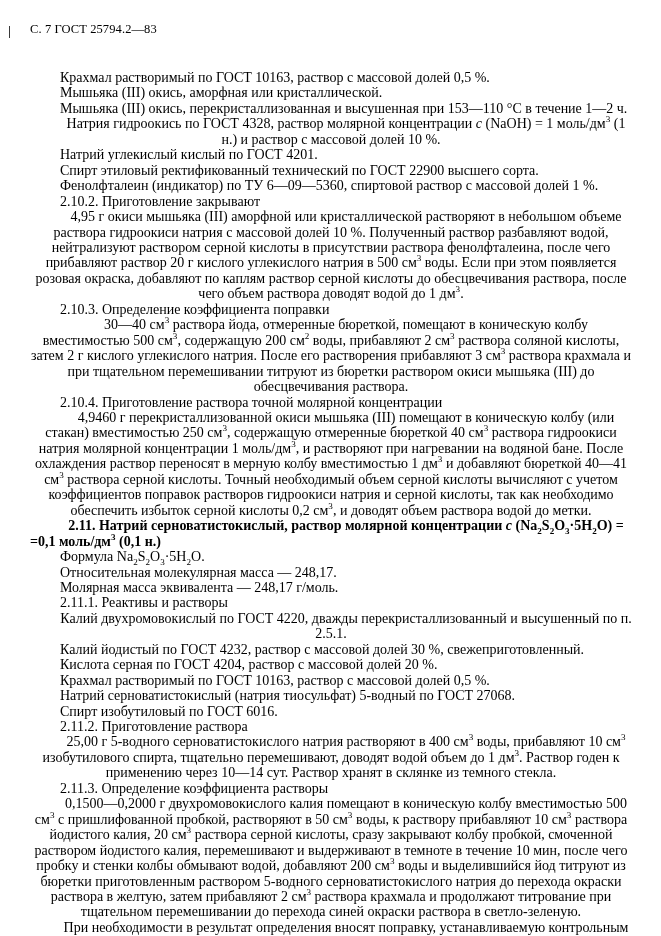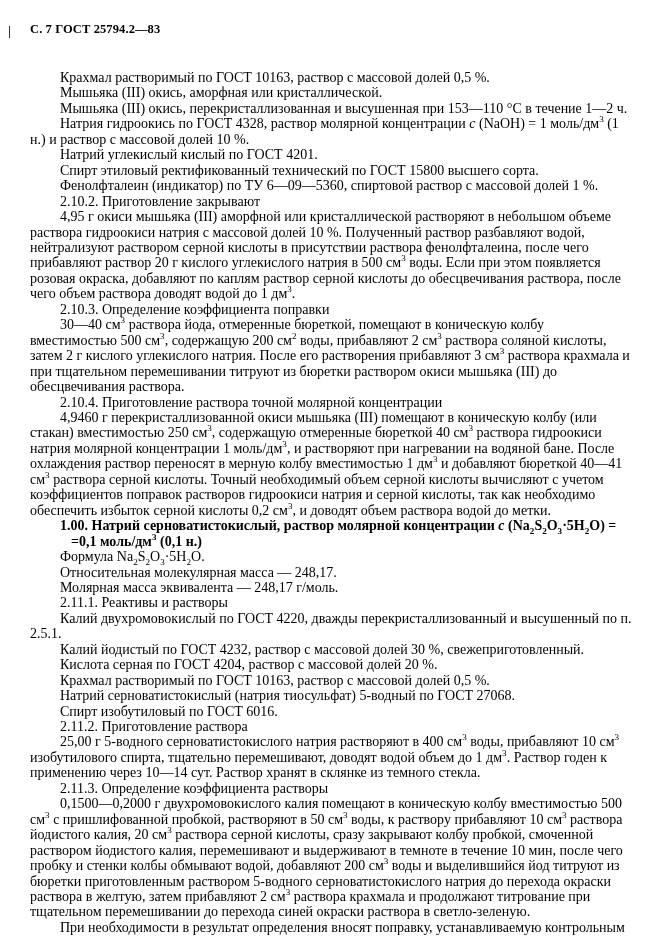--- a/index.html
+++ b/index.html
@@ -28,42 +28,42 @@
     top: 26px;
     width: 1px;
     height: 12px;
     background: #3a3a3a;
   }
   .header {
     position: absolute;
     left: 30px;
     top: 22px;
     font-size: 12.5px;
-    font-weight: bold;
+    font-weight: normal;
     letter-spacing: 0.1px;
     white-space: nowrap;
   }
   .body-col {
     position: absolute;
     left: 30px;
     top: 70px;
     width: 602px;
   }
   p {
     margin: 0;
     font-size: 14px;
     line-height: 15.45px;
     text-align: justify;
     text-justify: inter-word;
     -webkit-hyphens: none;
     hyphens: none;
   }
   p.indent { text-indent: 30px; }
-  p.noindent { text-indent: 0; margin-left: 41px; }
-  p.lastline-left { text-align: left; }
+  p.noindent { text-indent: 0; }
+  p.lastline-left { text-align: center; }
   p.bold { font-weight: bold; }
   sub, sup {
     font-size: 0.65em;
     line-height: 0;
   }
   sup { vertical-align: super; }
   sub { vertical-align: sub; }
   .it { font-style: italic; }
   .nb { white-space: nowrap; }
 </style>
@@ -81,37 +81,37 @@
     <p class="indent">Крахмал растворимый по ГОСТ 10163, раствор с массовой долей 0,5 %.</p>
 
     <p class="indent">Мышьяка (III) окись, аморфная или кристаллической.</p>
 
     <p class="indent">Мышьяка (III) окись, перекристаллизованная и высушенная при 153—110 °С в течение 1—2 ч.</p>
 
     <p class="indent lastline-left"><span>Натрия гидроокись по ГОСТ 4328, раствор молярной концентрации </span><span class="it">c</span><span> (NaOH) = 1 моль/дм</span><sup>3</sup><span> (1 н.) и раствор с массовой долей 10 %.</span></p>
 
     <p class="indent">Натрий углекислый кислый по ГОСТ 4201.</p>
 
-    <p class="indent">Спирт этиловый ректификованный технический по ГОСТ 15800 высшего сорта.</p>
+    <p class="indent">Спирт этиловый ректификованный технический по ГОСТ 22900 высшего сорта.</p>
 
     <p class="indent">Фенолфталеин (индикатор) по ТУ 6—09—5360, спиртовой раствор с массовой долей 1 %.</p>
 
     <p class="indent">2.10.2.  Приготовление закрывают</p>
 
     <p class="indent lastline-left"><span>4,95 г окиси мышьяка (III) аморфной или кристаллической растворяют в небольшом объеме раствора гидроокиси натрия с массовой долей 10 %. Полученный раствор разбавляют водой, нейтрализуют раствором серной кислоты в присутствии раствора фенолфталеина, после чего прибавляют раствор 20 г кислого углекислого натрия в 500 см</span><sup>3</sup><span> воды. Если при этом появляется розовая окраска, добавляют по каплям раствор серной кислоты до обесцвечивания раствора, после чего объем раствора доводят водой до 1 дм</span><sup>3</sup><span>.</span></p>
 
     <p class="indent">2.10.3.  Определение коэффициента поправки</p>
 
     <p class="indent lastline-left"><span>30—40 см</span><sup>3</sup><span> раствора йода, отмеренные бюреткой, помещают в коническую колбу вместимостью 500 см</span><sup>3</sup><span>, содержащую 200 см</span><sup>2</sup><span> воды, прибавляют 2 см</span><sup>3</sup><span> раствора соляной кислоты, затем 2 г кислого углекислого натрия. После его растворения прибавляют 3 см</span><sup>3</sup><span> раствора крахмала и при тщательном перемешивании титруют из бюретки раствором окиси мышьяка (III) до обесцвечивания раствора.</span></p>
 
     <p class="indent">2.10.4.  Приготовление раствора точной молярной концентрации</p>
 
     <p class="indent lastline-left"><span>4,9460 г перекристаллизованной окиси мышьяка (III) помещают в коническую колбу (или стакан) вместимостью 250 см</span><sup>3</sup><span>, содержащую отмеренные бюреткой 40 см</span><sup>3</sup><span> раствора гидроокиси натрия молярной концентрации 1 моль/дм</span><sup>3</sup><span>, и растворяют при нагревании на водяной бане. После охлаждения раствор переносят в мерную колбу вместимостью 1 дм</span><sup>3</sup><span> и добавляют бюреткой 40—41 см</span><sup>3</sup><span> раствора серной кислоты. Точный необходимый объем серной кислоты вычисляют с учетом коэффициентов поправок растворов гидроокиси натрия и серной кислоты, так как необходимо обеспечить избыток серной кислоты 0,2 см</span><sup>3</sup><span>, и доводят объем раствора водой до метки.</span></p>
 
-    <p class="indent bold lastline-left"><span>1.00. Натрий серноватистокислый, раствор молярной концентрации </span><span class="it">c</span><span class="nb"><span> (Na</span><sub>2</sub><span>S</span><sub>2</sub><span>O</span><sub>3</sub><span>·5H</span><sub>2</sub><span>O) =</span></span></p>
+    <p class="indent bold lastline-left"><span>2.11. Натрий серноватистокислый, раствор молярной концентрации </span><span class="it">c</span><span class="nb"><span> (Na</span><sub>2</sub><span>S</span><sub>2</sub><span>O</span><sub>3</sub><span>·5H</span><sub>2</sub><span>O) =</span></span></p>
 
     <p class="noindent bold"><span>=0,1 моль/дм</span><sup>3</sup><span> (0,1 н.)</span></p>
 
     <p class="indent"><span>Формула Na</span><sub>2</sub><span>S</span><sub>2</sub><span>O</span><sub>3</sub><span>·5H</span><sub>2</sub><span>O.</span></p>
 
     <p class="indent">Относительная молекулярная масса — 248,17.</p>
 
     <p class="indent">Молярная масса эквивалента — 248,17 г/моль.</p>
 
     <p class="indent">2.11.1.  Реактивы и растворы</p>

